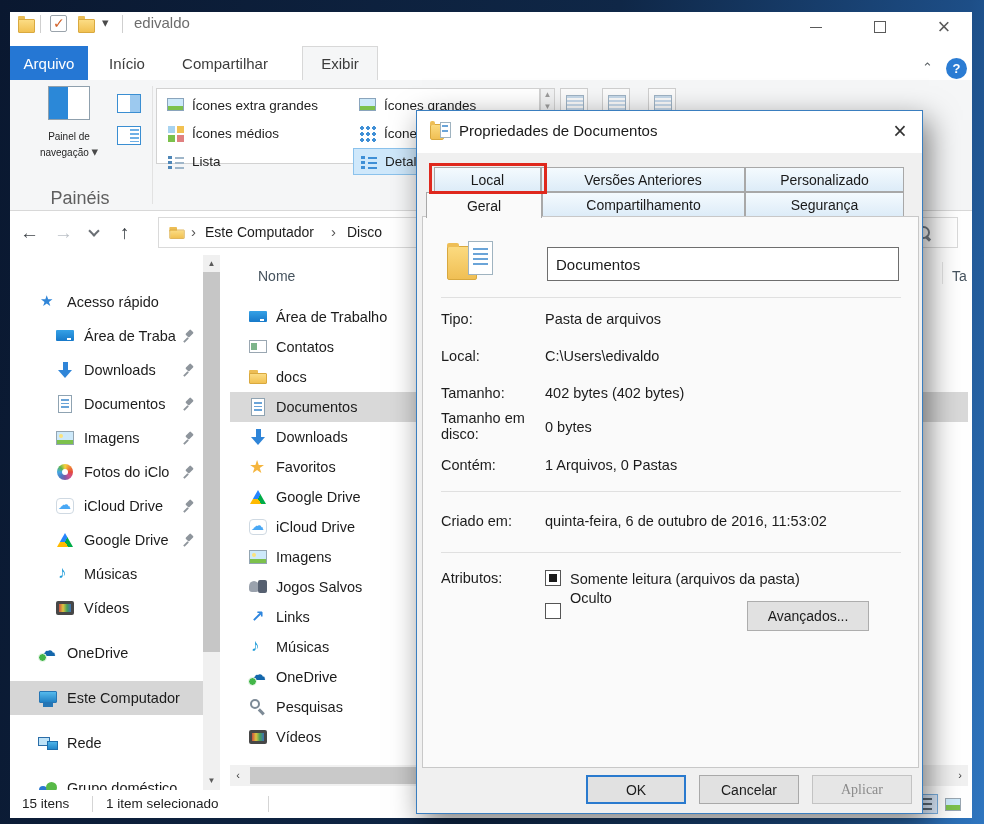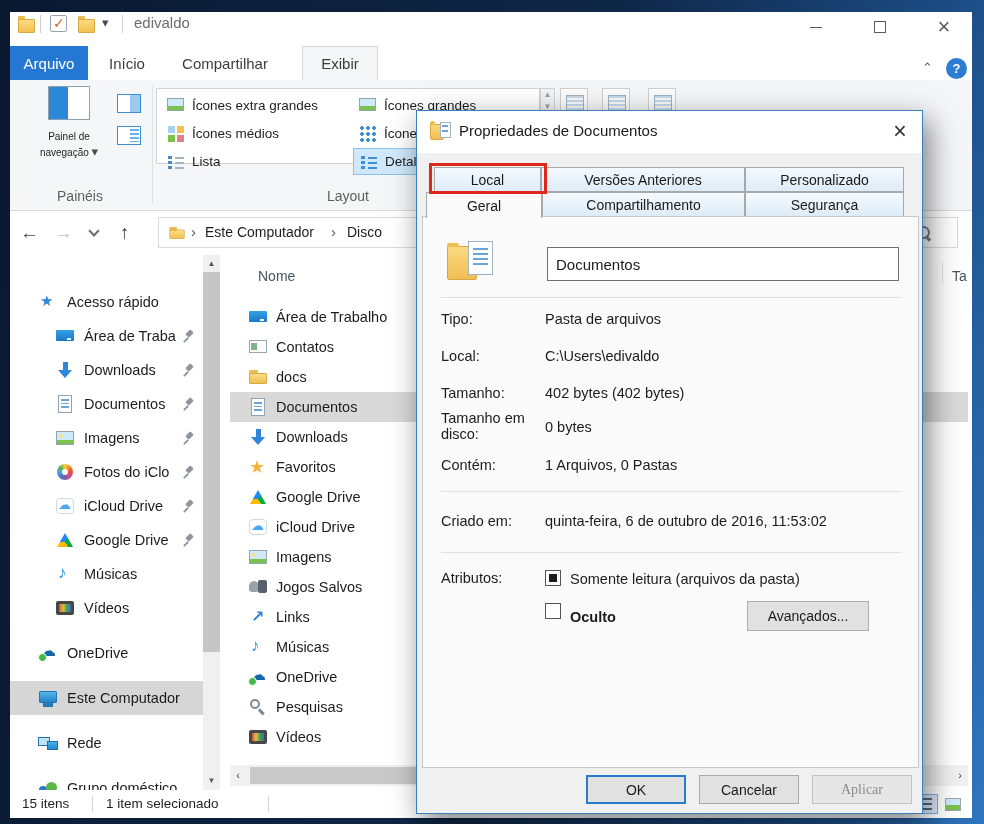--- a/index.html
+++ b/index.html
@@ -30,21 +30,21 @@
   
   .rtab { position:absolute; top:46px; height:34px; display:flex; align-items:center; justify-content:center; font-size:15px; color:#3c3c3c; }
   .rtab-file { background:#2577d4; color:#fff; }
   .rtab-active { background:#f5f6f7; border:1px solid #d8d8d8; border-bottom:none; }
   .collapse-caret { position:absolute; font-size:13px; color:#5f6569; }
   .help-btn { position:absolute; width:21px; height:21px; border-radius:50%; background:#2b7cd3; color:#fff;
               display:flex; align-items:center; justify-content:center; font-size:13px; font-weight:bold; }
   .help-btn:after { content:"?"; }
 
   
-  .grouplabel { position:absolute; top:188px; font-size:14px; color:#5f5f5f; text-align:center; }
+  .grouplabel { position:absolute; top:188px; font-size:18px; color:#5f5f5f; text-align:center; }
   .gsep { position:absolute; top:86px; width:1px; height:118px; background:#e2e2e2; }
   .bigbtn { position:absolute; left:22px; top:86px; width:94px; height:96px; text-align:center; }
   .bigbtn .lbl { font-size:10px; color:#1e1e1e; line-height:15px; margin-top:6px; }
   .ic-navpane { position:relative; display:inline-block; width:42px; height:34px; border:1px solid #8fa0ad; background:#fff; }
   .ic-navpane:before { content:""; position:absolute; left:0; top:0; width:19px; height:32px; background:#2b88d8; }
   .smallbtn { position:absolute; width:30px; height:26px; display:flex; align-items:center; justify-content:center; }
   .ic-prevpane { position:relative; width:24px; height:19px; border:1px solid #3a8ed2; background:#fff; }
   .ic-prevpane:before { content:""; position:absolute; right:0; top:0; width:10px; height:17px; background:#9cc9ef; }
   .ic-detpane { position:relative; width:24px; height:19px; border:1px solid #3a8ed2; background:#fff; }
   .ic-detpane:before { content:""; position:absolute; right:1px; top:2px; width:9px; height:13px;
@@ -240,21 +240,20 @@
       <div class="gal-item" style="left: 4px; top: 59px;">
         <span class="ic ic-g4"></span>
         <span>Lista</span>
       </div>
       <div class="gal-item gal-sel" style="left: 196px; top: 59px;">
         <span class="ic ic-g5"></span>
         <span>Detalhes</span>
       </div>
     </div>
   <div class="gal-scroll">▲<br>▼</div>
-  <div class="grouplabel" style="left:156px;width:384px;">Layout</div>
   <div class="cv-btn" style="left:560px;"></div>
   <div class="cv-btn" style="left:602px;"></div>
   <div class="cv-btn" style="left:648px;"></div>
 
   <span class="addr-arrow" style="left:20px;top:223px;color:#3f4449;">←</span>
   <span class="addr-arrow" style="left:54px;top:223px;color:#bcc1c7;">→</span>
   <span class="chevdown" style="left:90px;top:227px;"></span>
   <span class="addr-arrow" style="left:120px;top:223px;color:#3f4449;">↑</span>
   <div class="crumbbox">
     <span class="ic ic-folder" style="position:absolute;left:8px;top:5px;transform:scale(.85);"></span>
@@ -457,20 +456,20 @@
           <span class="fld-value" style="top: 240px;">1 Arquivos, 0 Pastas</span>
         </div>
       <div class="hr" style="top:274px;"></div>
       <span class="fld-label" style="top:296px;">Criado em:</span>
       <span class="fld-value" style="top:296px;">quinta-feira, 6 de outubro de 2016, 11:53:02</span>
       <div class="hr" style="top:335px;"></div>
       <span class="fld-label" style="top:353px;">Atributos:</span>
       <span class="cb ind" style="top:353px;"></span>
       <span class="fld-value" style="left:147px;top:354px;">Somente leitura (arquivos da pasta)</span>
       <span class="cb" style="top:386px;"></span>
-      <span class="fld-value" style="left:147px;top:392px;font-weight:bold;">Oculto</span>
+      <span class="fld-value" style="left:147px;top:373px;">Oculto</span>
       <div class="adv-btn">Avançados...</div>
     </div>
     <div class="dlg-btn default" style="left:169px;">OK</div>
     <div class="dlg-btn" style="left:282px;">Cancelar</div>
     <div class="dlg-btn disabled" style="left:395px;font-family:Liberation Serif, serif;">Aplicar</div>
   </div>
 </div>
 
 </body></html>

